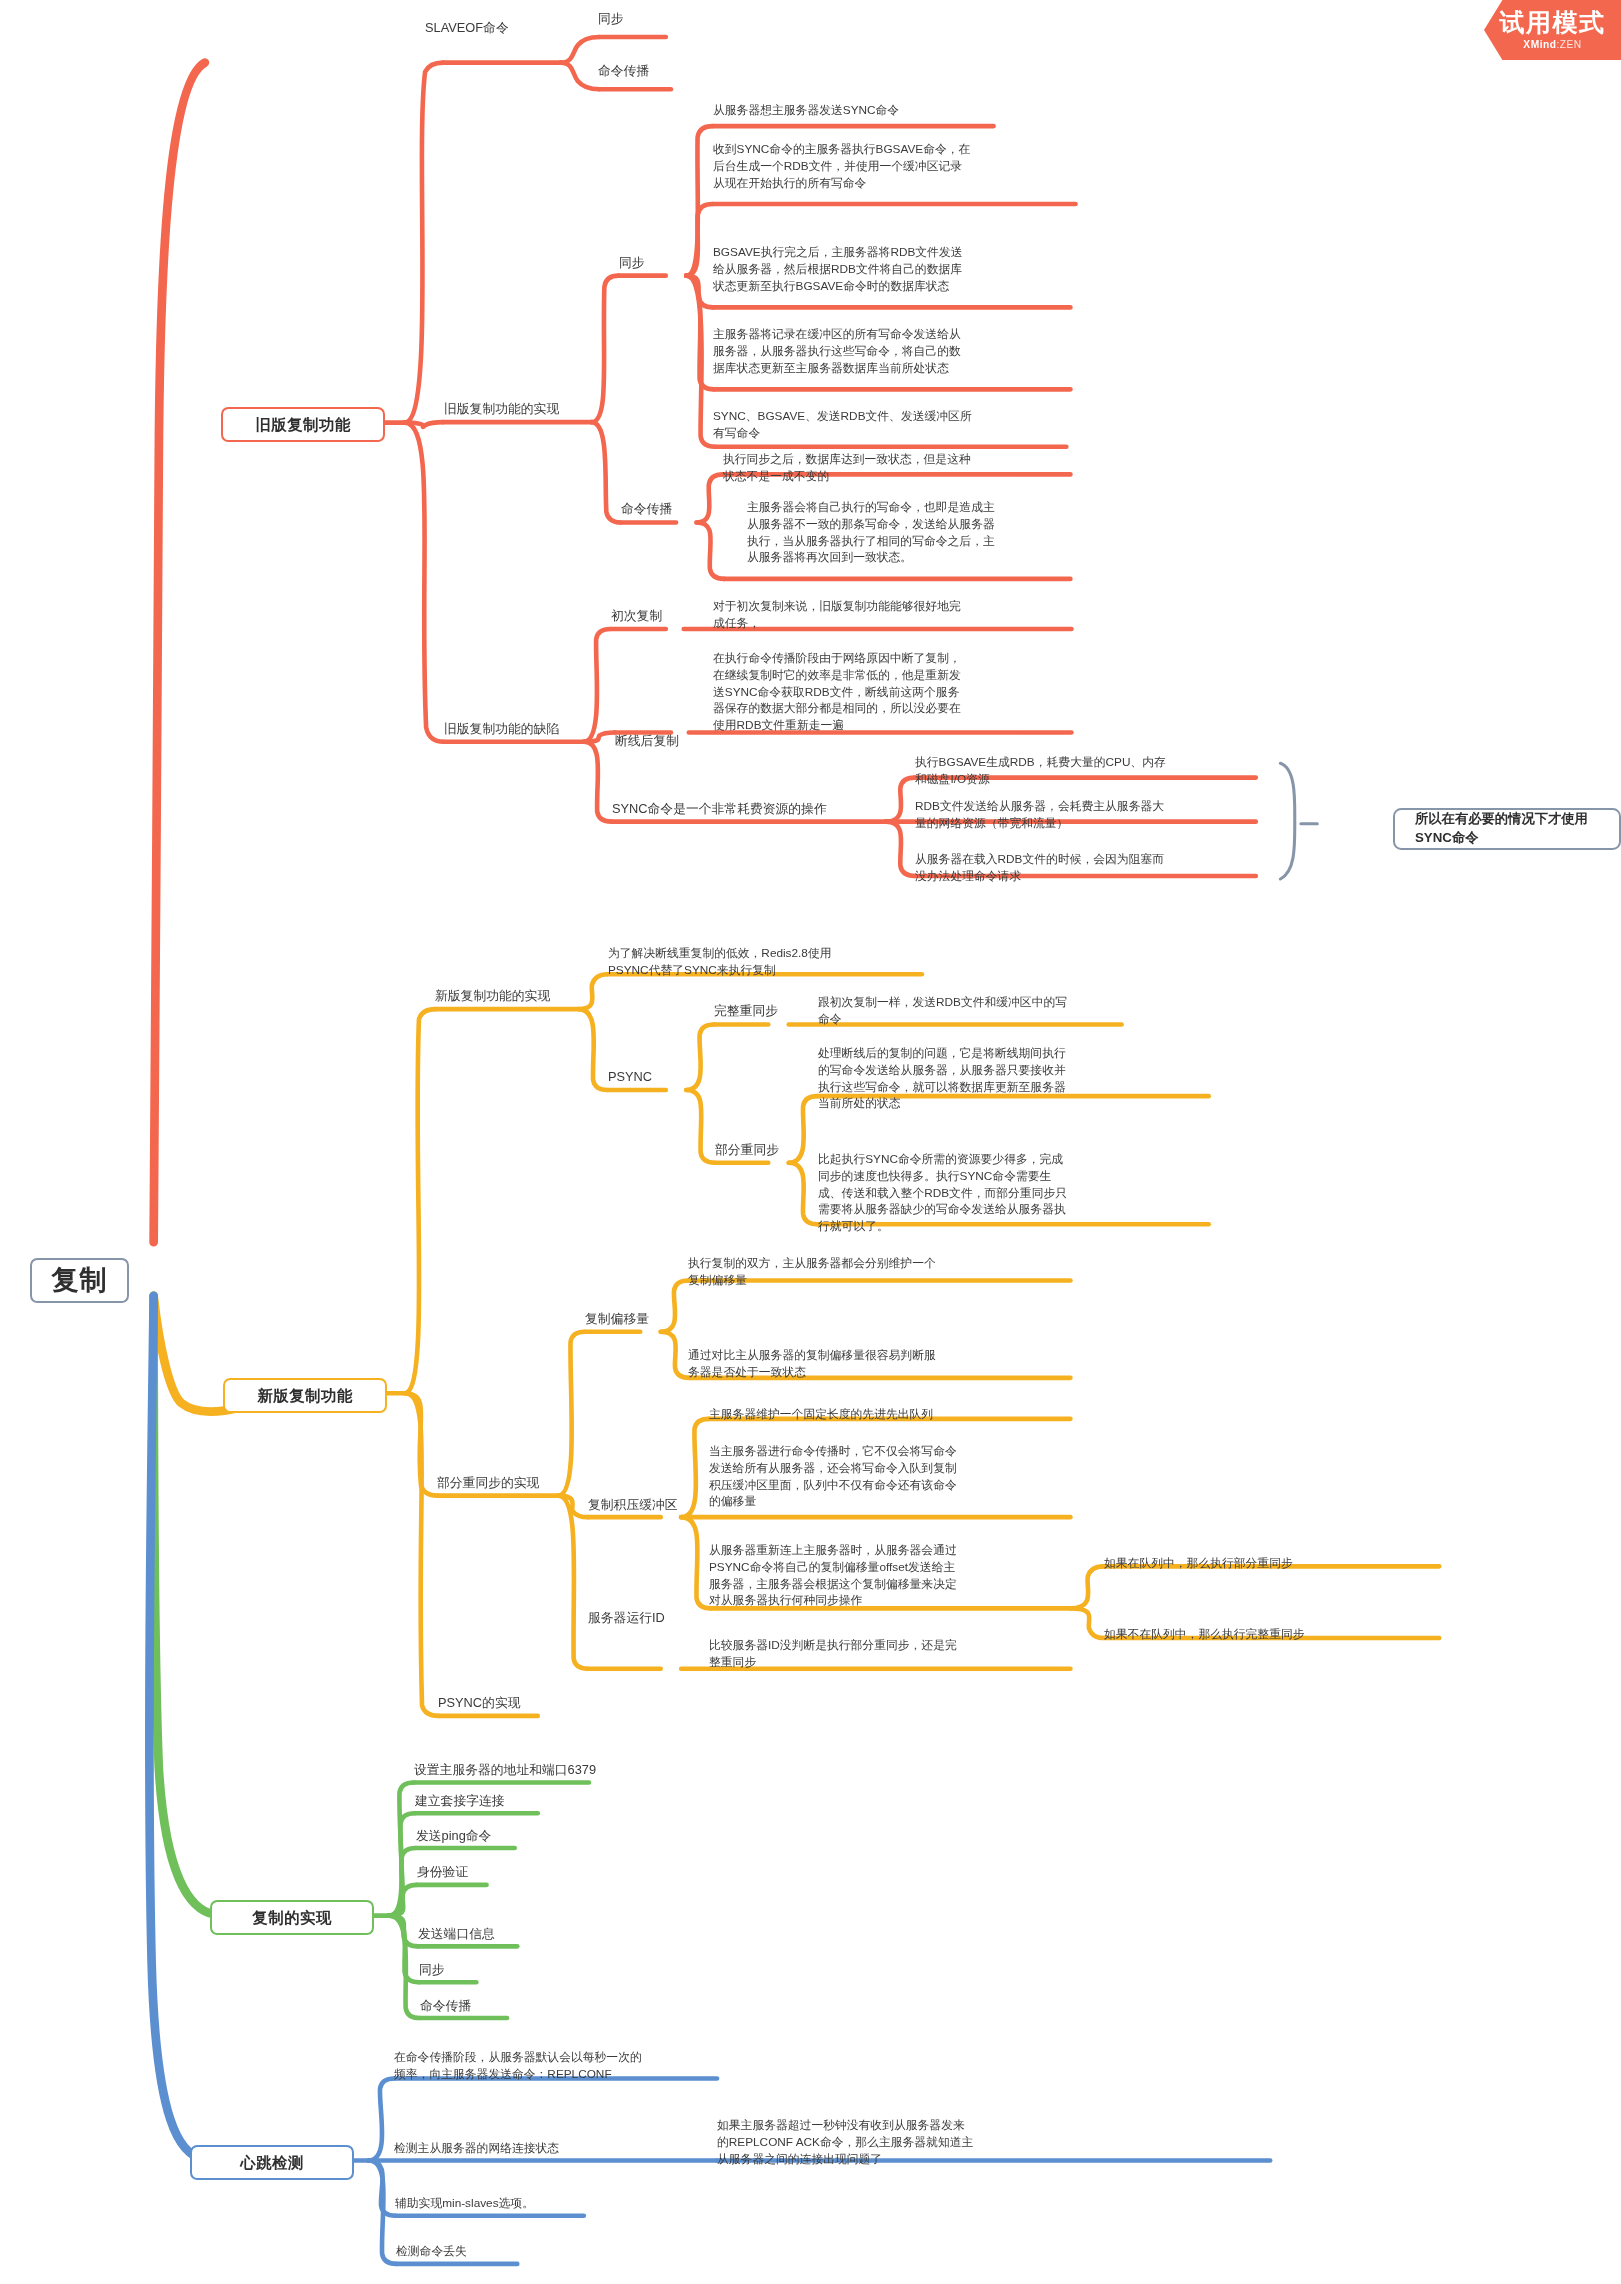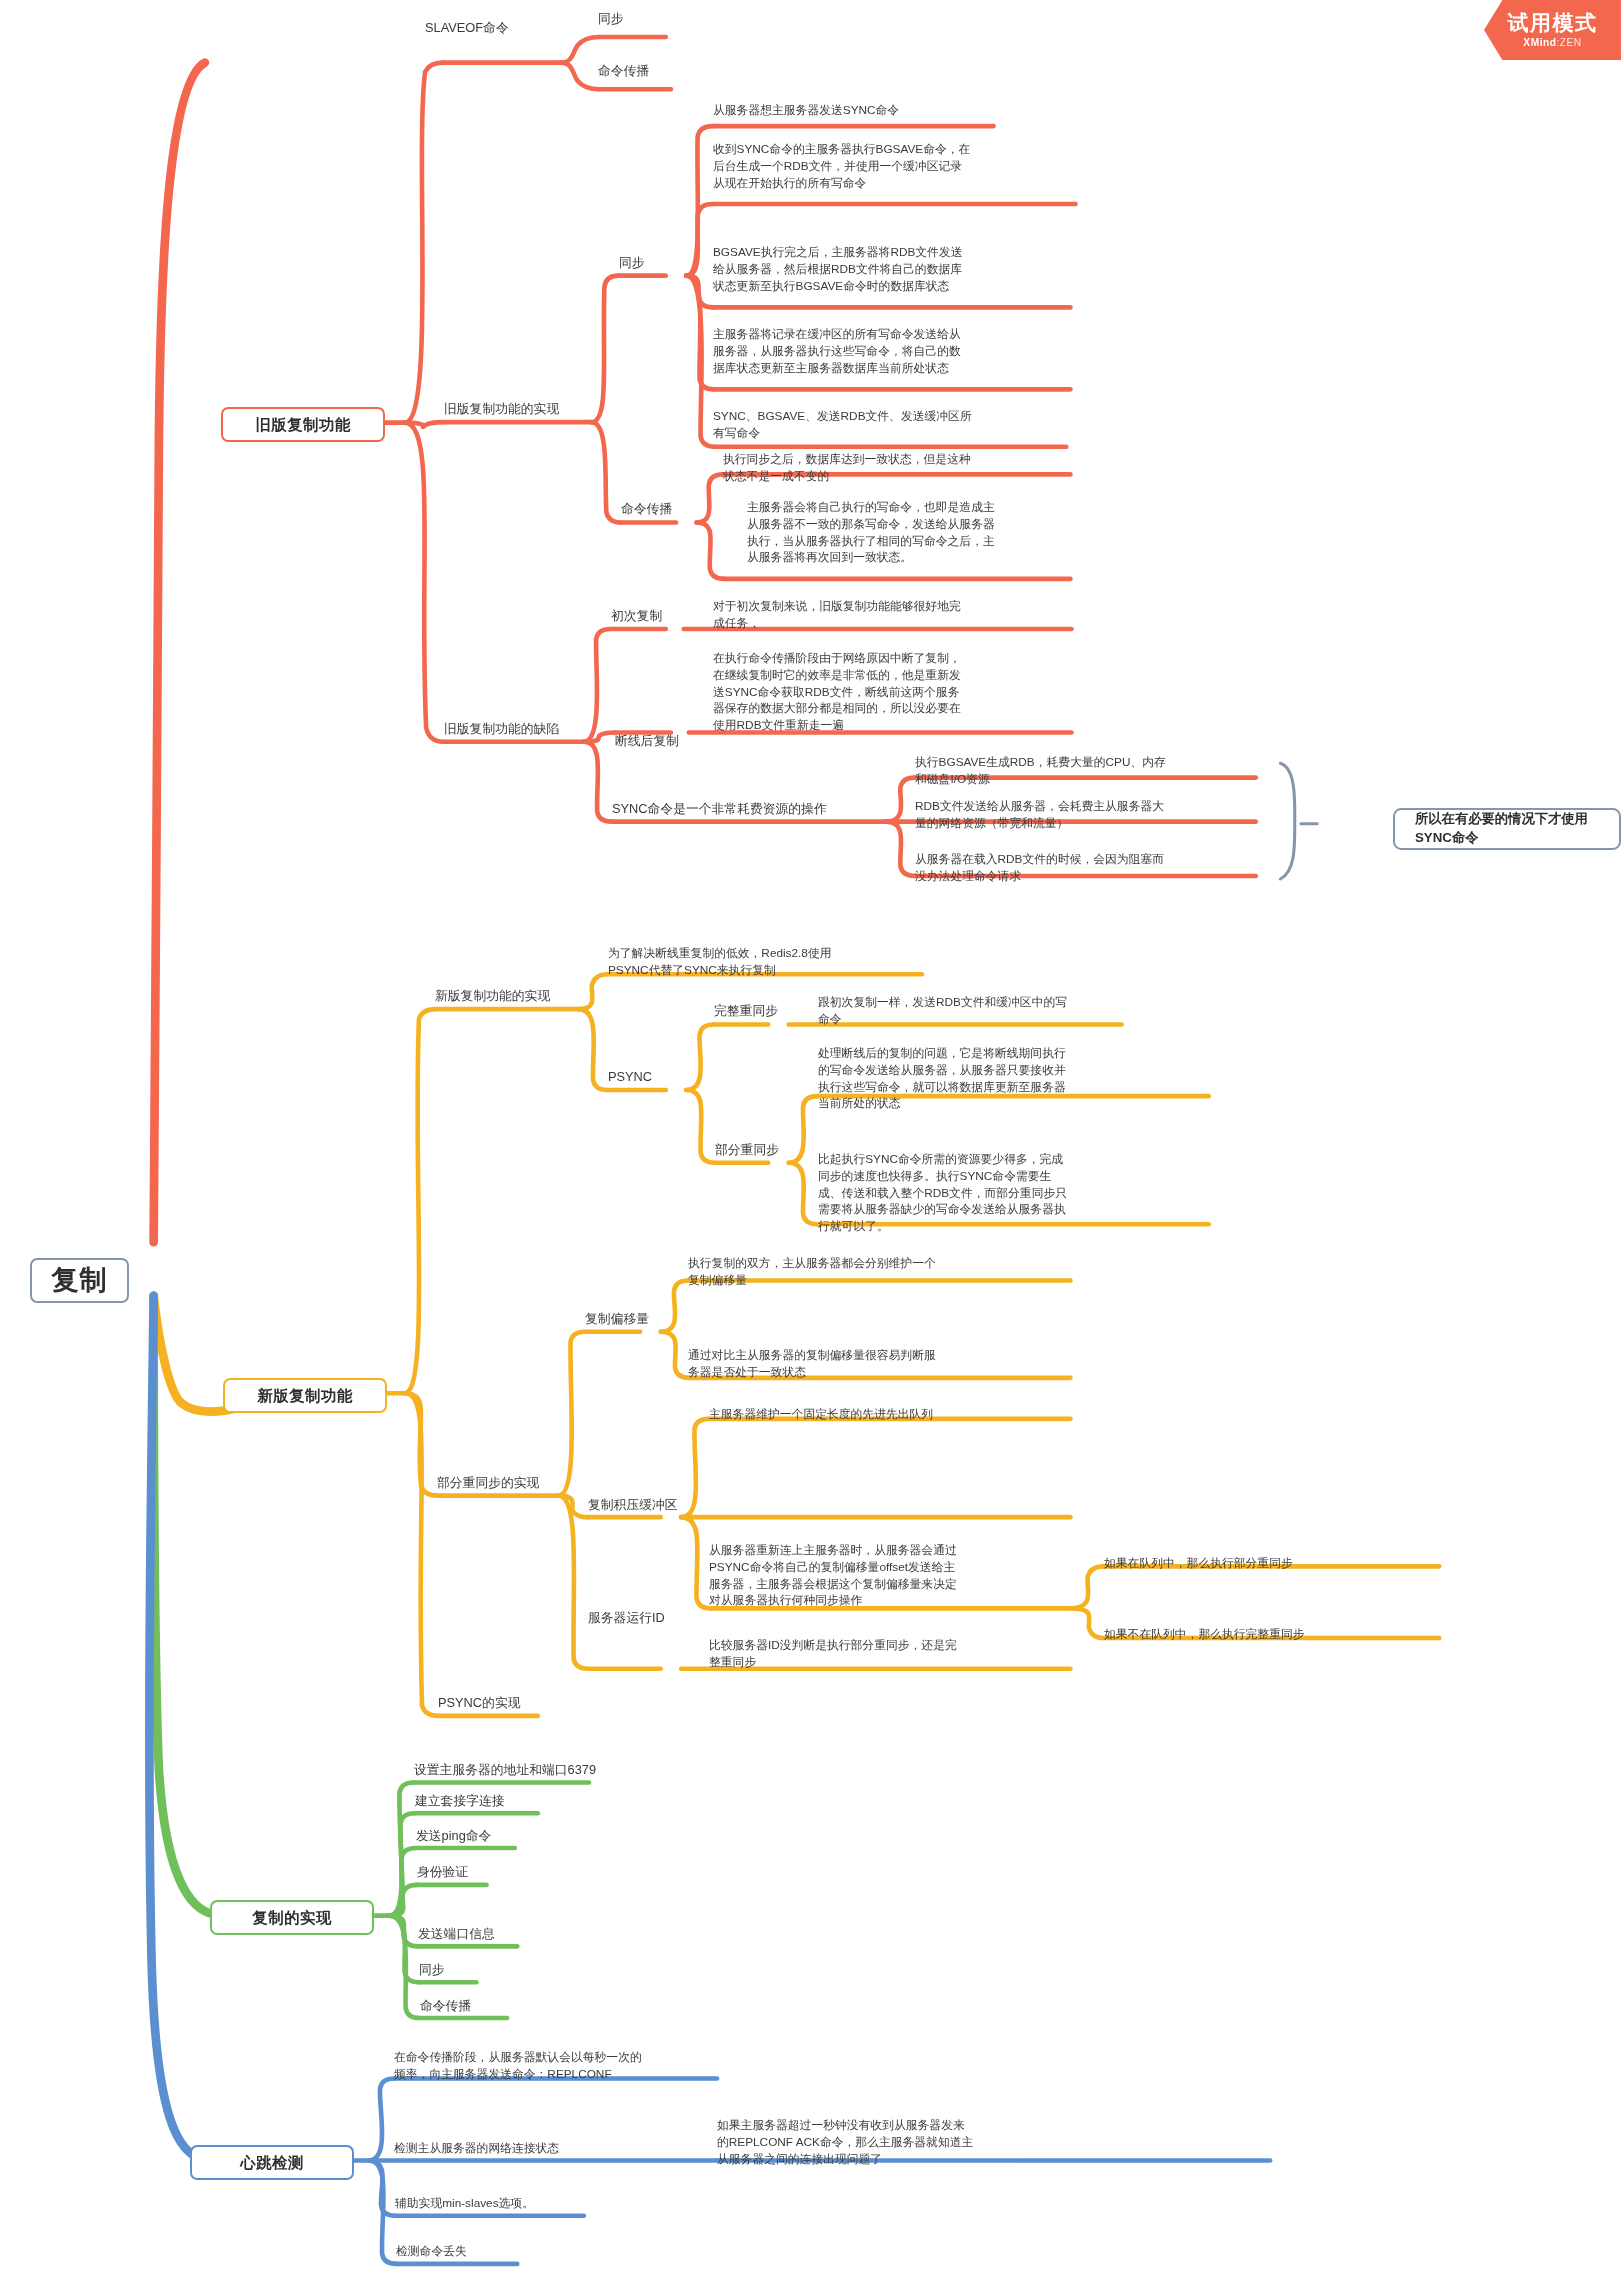--- a/index.html
+++ b/index.html
@@ -41,21 +41,21 @@
 
   
   .ribbon{
     position:absolute;right:0;top:0;width:137px;height:60px;
     background:#f4674f;color:#fff;
     border-bottom-left-radius:4.1px;border-top-left-radius:4.1px;
     -webkit-clip-path:polygon(18.4px 0,100% 0,100% 100%,18.4px 100%,0 50%);
     clip-path:polygon(18.4px 0,100% 0,100% 100%,18.4px 100%,0 50%);
     display:flex;flex-direction:column;align-items:center;justify-content:center;
   }
-  .ribbon .rb-title{font-size:21px;font-weight:bold;letter-spacing:1.5px;line-height:1;}
+  .ribbon .rb-title{font-size:25px;font-weight:bold;letter-spacing:1.5px;line-height:1;}
   .ribbon .rb-sub{font-size:10.2px;margin-top:4.1px;letter-spacing:0.5px;}
   .ribbon .rb-sub b{font-weight:bold;}
   .ribbon .rb-sub span{opacity:.85;font-weight:normal;}
 </style>
 </head>
 <body>
 
 <div id="canvas">
 
   <svg id="wires" viewBox="0 0 3165 4459">
@@ -287,20 +287,24 @@
   <div class="node topic" style="left:437px;top:1474px;">部分重同步的实现</div>
 
   <div class="node topic" style="left:585px;top:1310px;">复制偏移量</div>
   <div class="node topic small" style="left:688px;top:1255px;">执行复制的双方，主从服务器都会分别维护一个
 复制偏移量</div>
   <div class="node topic small" style="left:688px;top:1347px;">通过对比主从服务器的复制偏移量很容易判断服
 务器是否处于一致状态</div>
 
   <div class="node topic" style="left:588px;top:1496px;">复制积压缓冲区</div>
   <div class="node topic small" style="left:709px;top:1406px;">主服务器维护一个固定长度的先进先出队列</div>
+  <div class="node topic small" style="left:709px;top:1443px;">当主服务器进行命令传播时，它不仅会将写命令
+发送给所有从服务器，还会将写命令入队到复制
+积压缓冲区里面，队列中不仅有命令还有该命令
+的偏移量</div>
   <div class="node topic small" style="left:709px;top:1542px;">从服务器重新连上主服务器时，从服务器会通过
 PSYNC命令将自己的复制偏移量offset发送给主
 服务器，主服务器会根据这个复制偏移量来决定
 对从服务器执行何种同步操作</div>
   <div class="node topic small" style="left:1104px;top:1555px;">如果在队列中，那么执行部分重同步</div>
   <div class="node topic small" style="left:1104px;top:1626px;">如果不在队列中，那么执行完整重同步</div>
 
   <div class="node topic" style="left:588px;top:1609px;">服务器运行ID</div>
   <div class="node topic small" style="left:709px;top:1637px;">比较服务器ID没判断是执行部分重同步，还是完
 整重同步</div>

